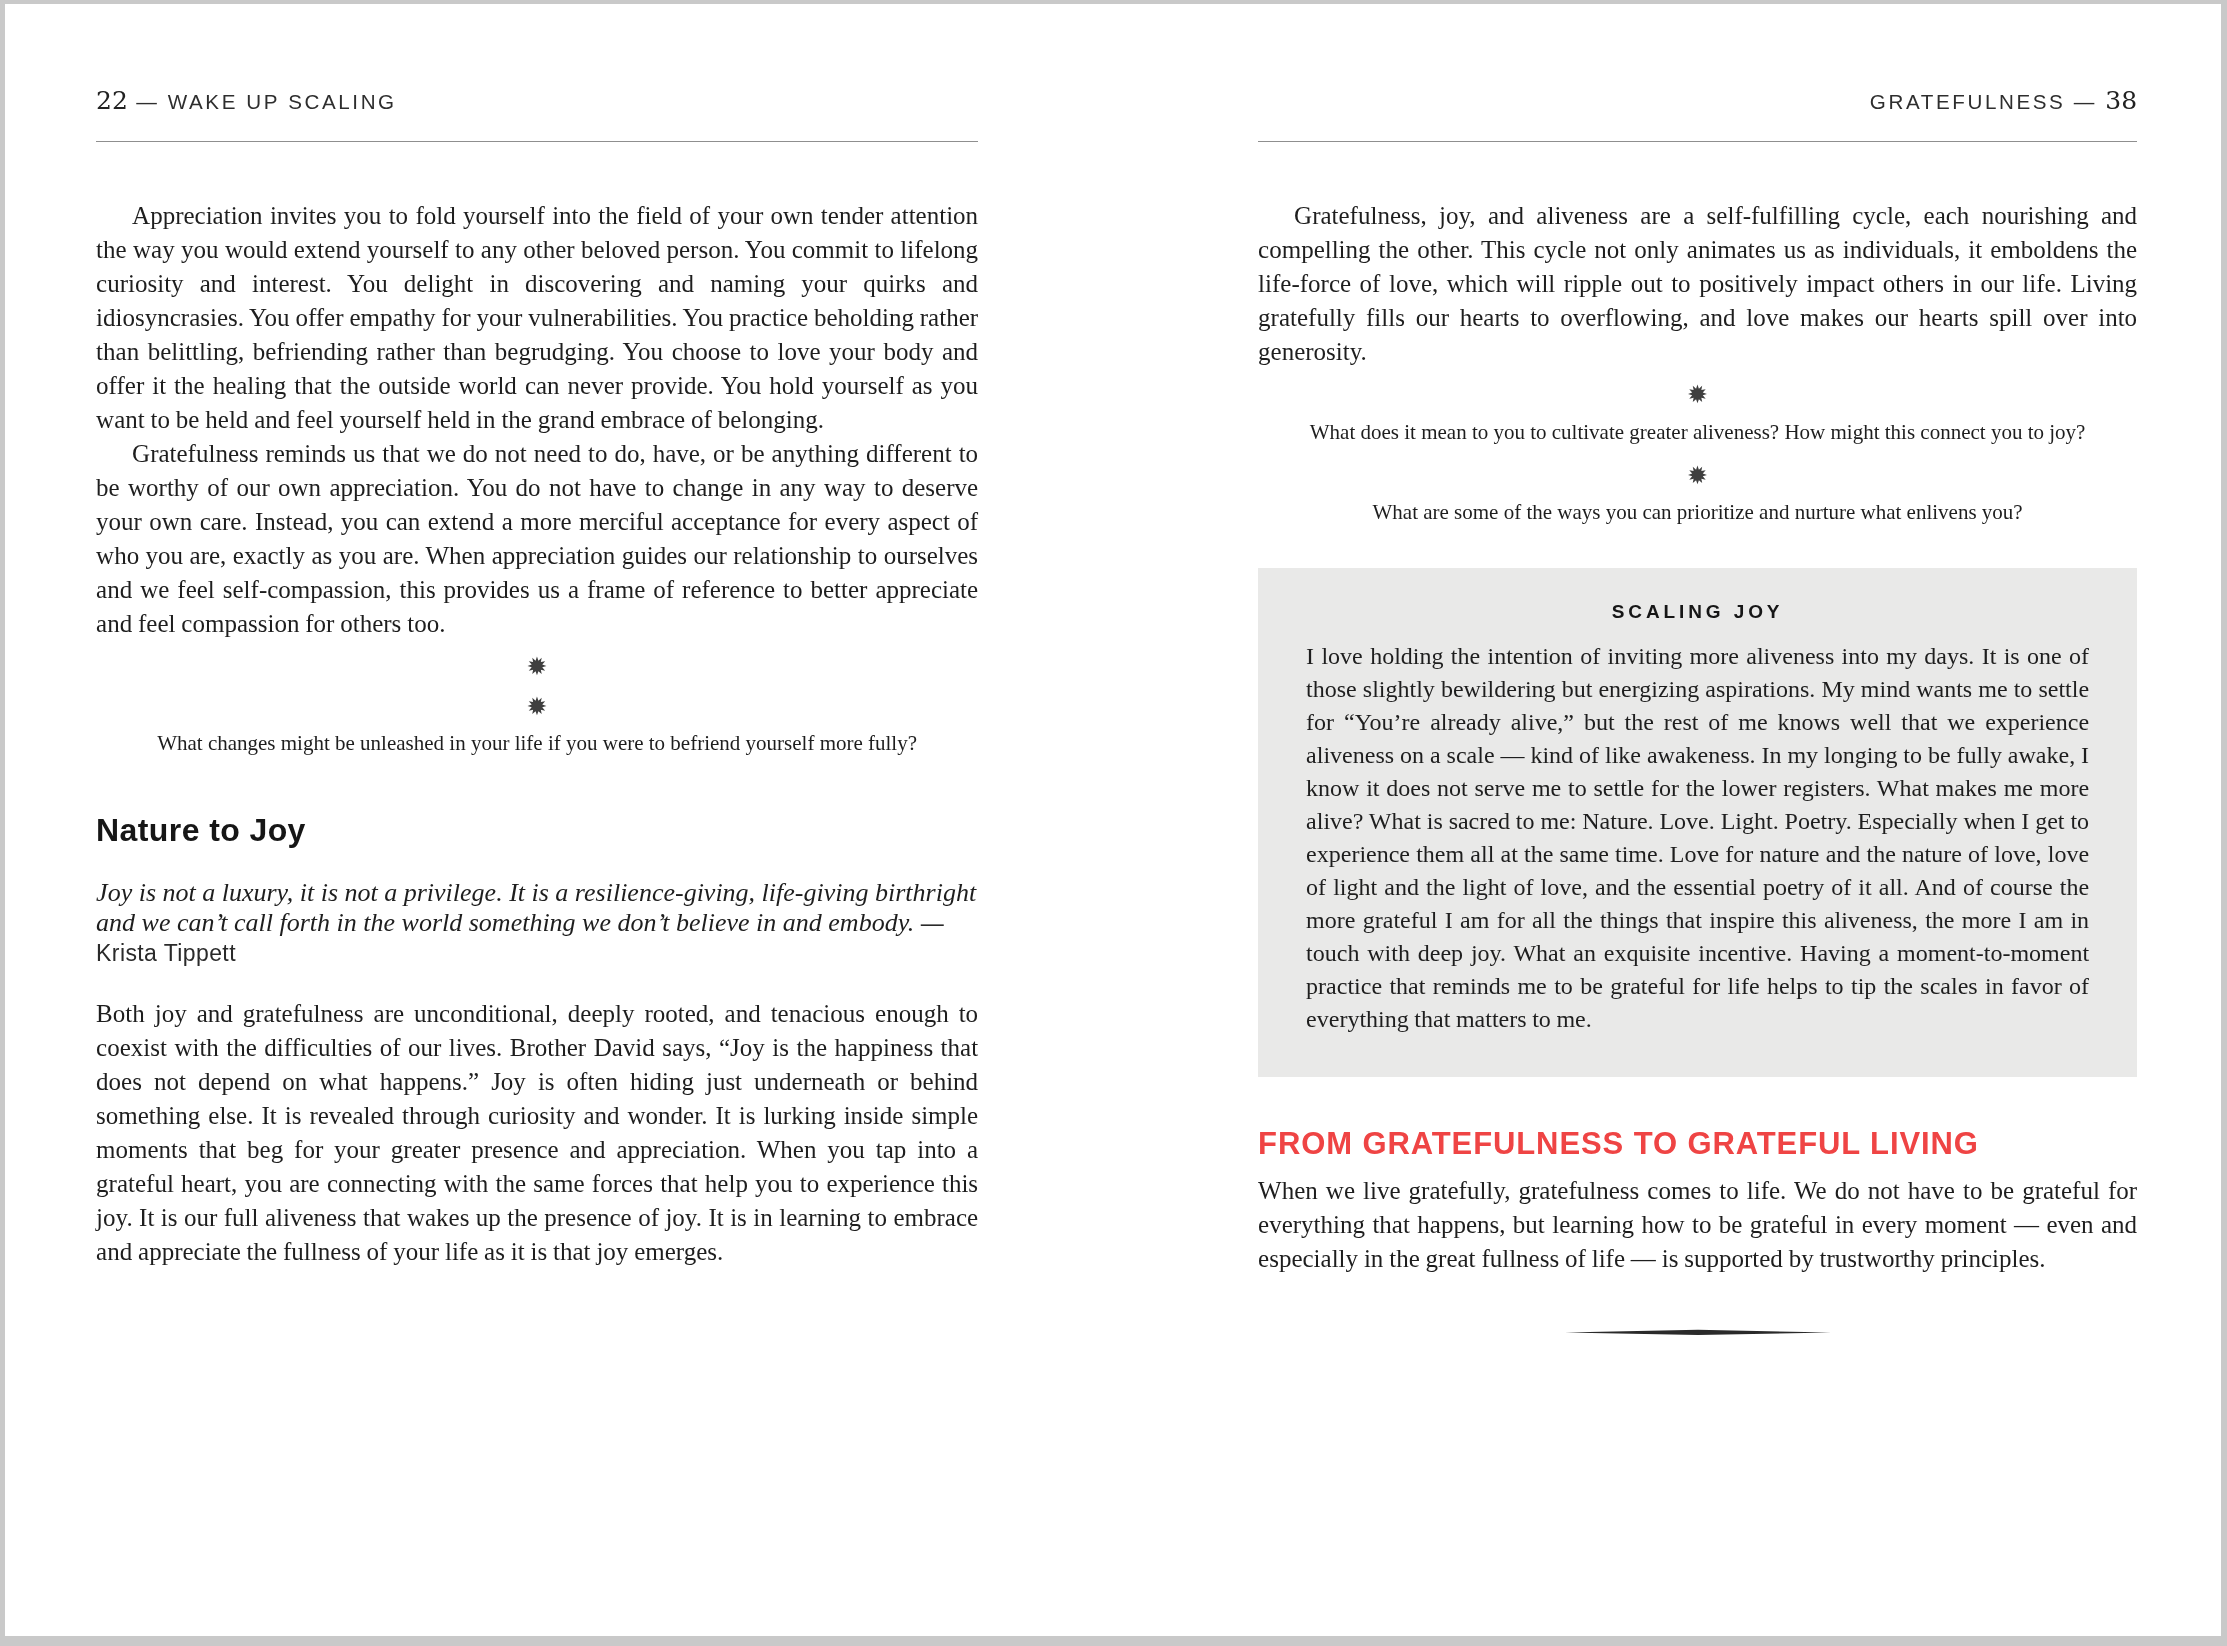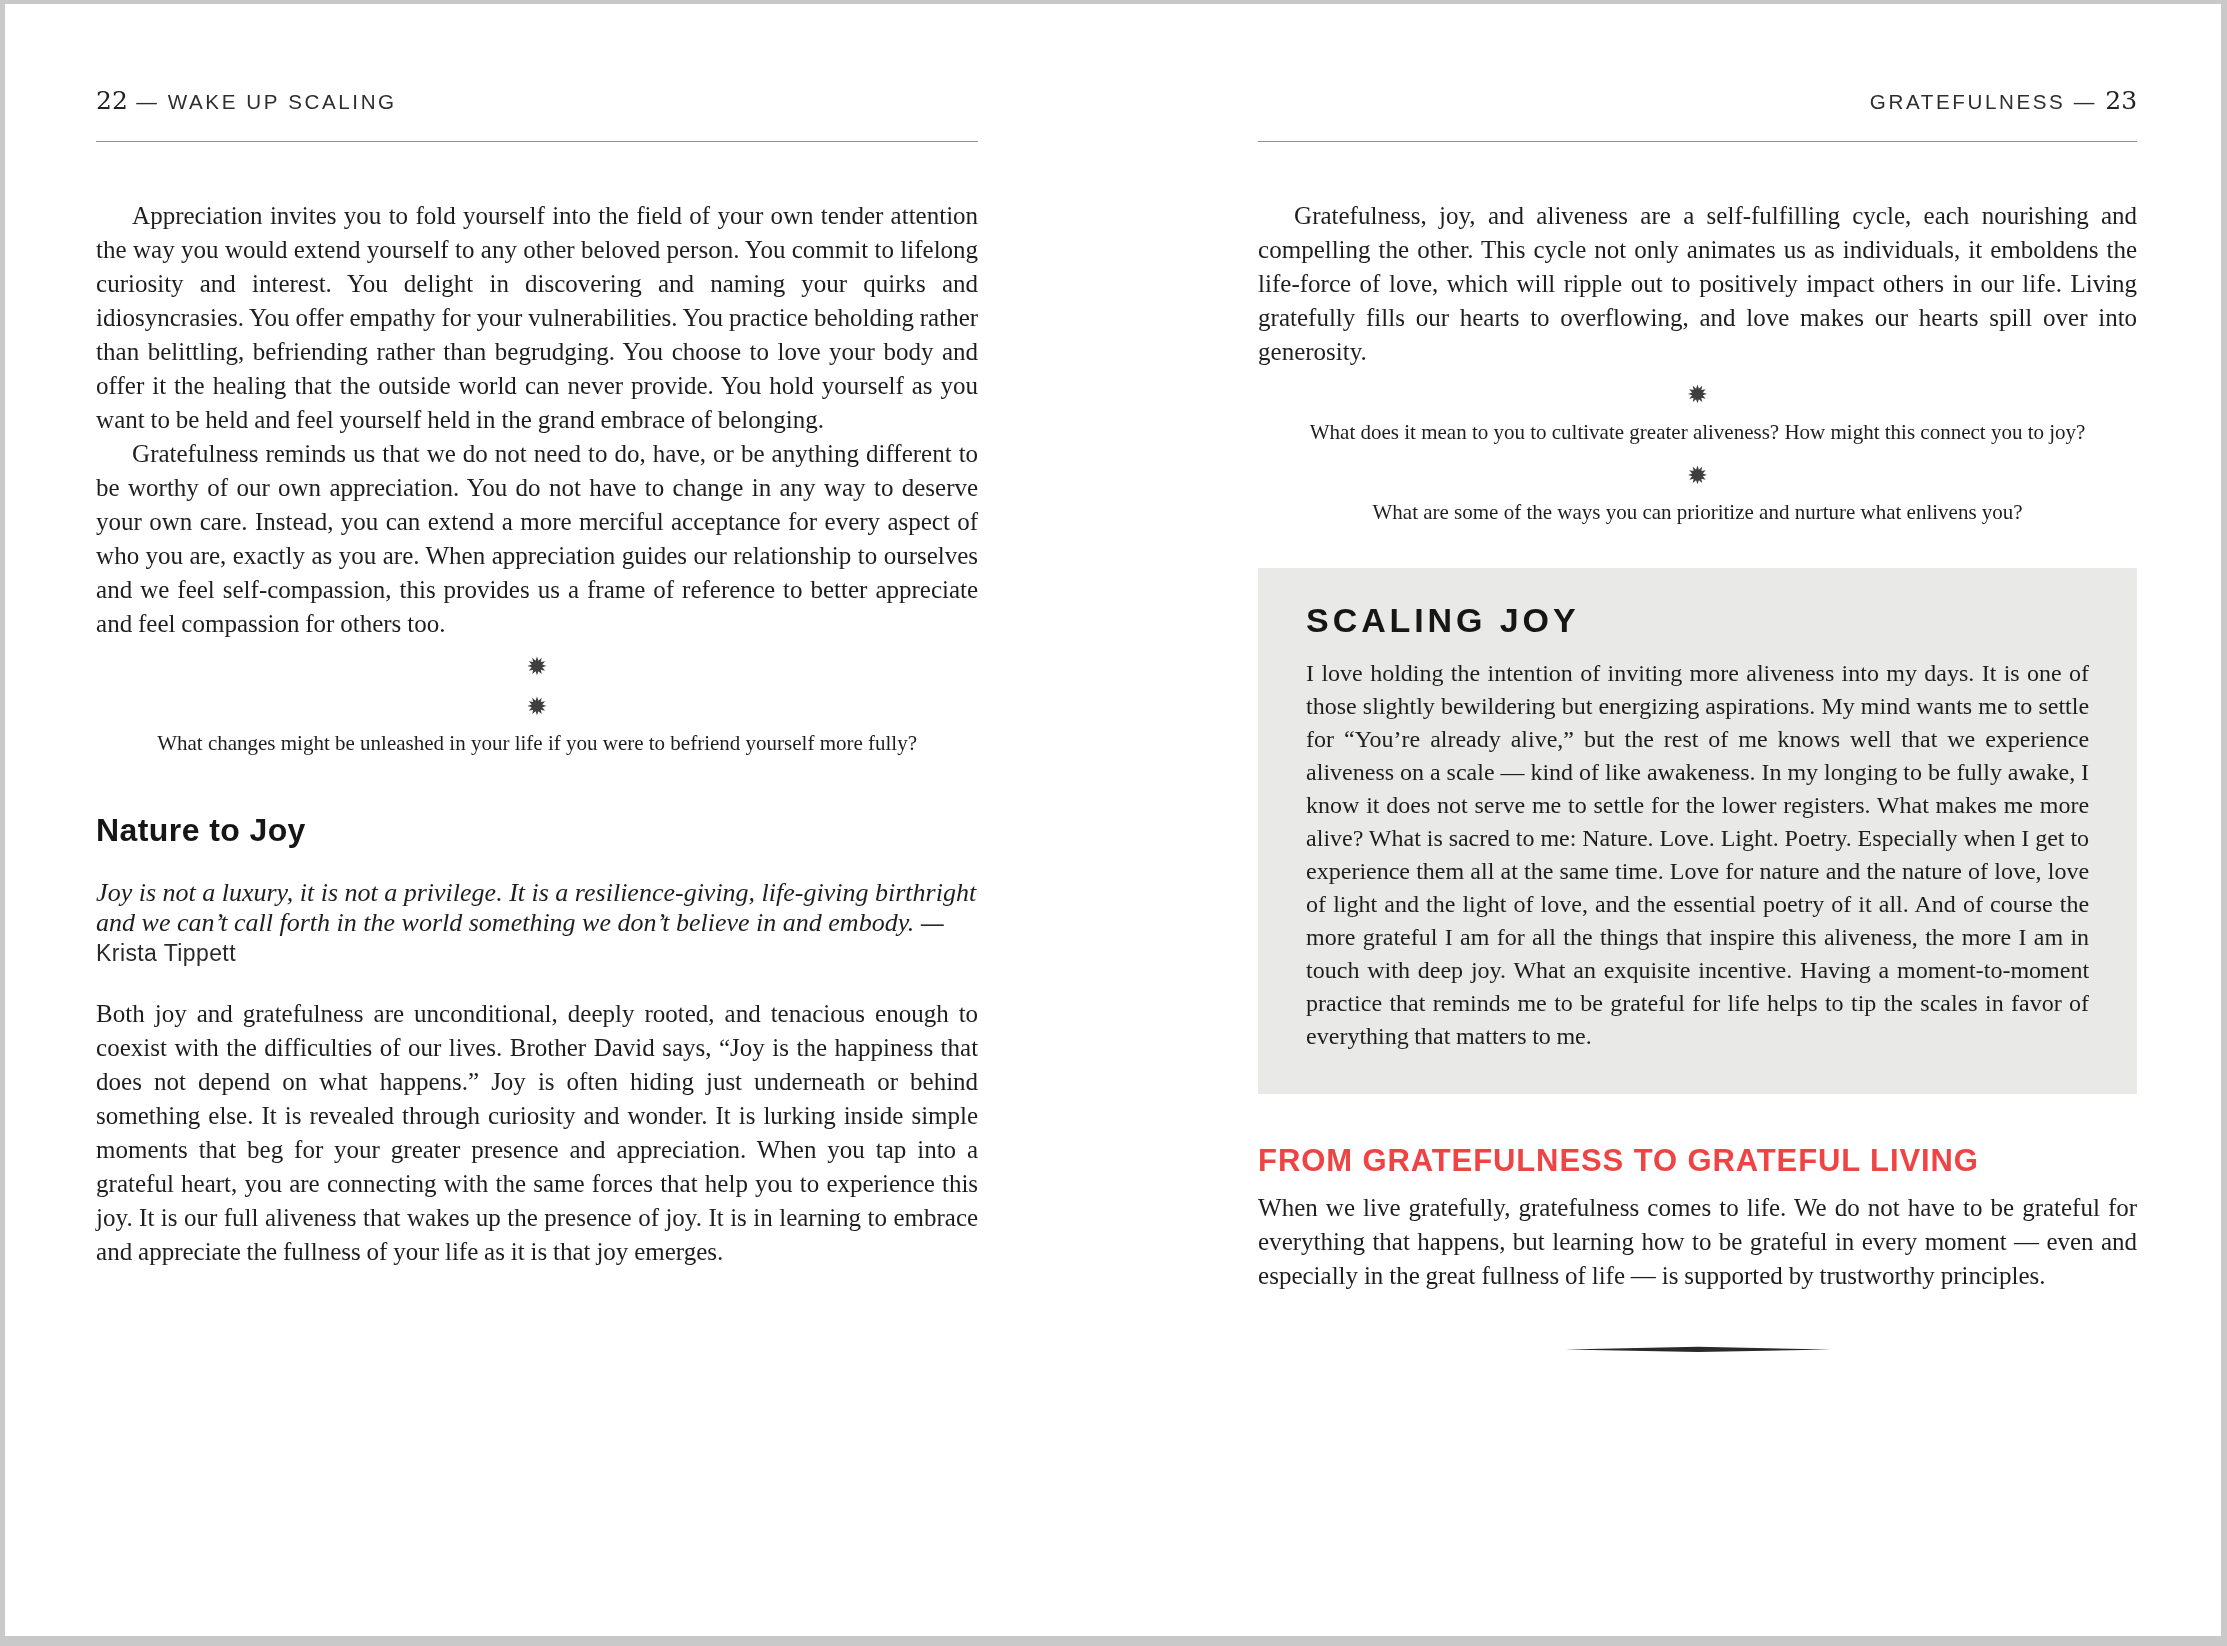--- a/index.html
+++ b/index.html
@@ -105,23 +105,23 @@
   
   .callout {
     margin-top: 38px;
     background: #e9e9e8;
     padding: 33px 48px 41px 48px;
   }
   .callout-title {
     margin: 0;
     font-family: "Liberation Sans", sans-serif;
     font-weight: 700;
-    font-size: 34px;
+    font-size: 19px;
     letter-spacing: 3.9px;
-    text-align: left;
+    text-align: center;
     color: #161616;
   }
   .callout-body {
     margin: 17px 0 0 0;
     font-size: 24px;
     line-height: 33px;
     text-align: justify;
     color: #1e1e1e;
     word-spacing: -0.4px;
   }
@@ -166,21 +166,21 @@
 
       <p class="epigraph"><span>Joy is not a luxury, it is not a privilege. It is a resilience-giving, life-giving birthright and we can’t call forth in the world something we don’t believe in and embody.</span> <span class="attribution">— Krista Tippett</span></p>
 
       <p class="body-copy after-quote">Both joy and gratefulness are unconditional, deeply rooted, and tenacious enough to coexist with the difficulties of our lives. Brother David says, “Joy is the happiness that does not depend on what happens.” Joy is often hiding just underneath or behind something else. It is revealed through curiosity and wonder. It is lurking inside simple moments that beg for your greater presence and appreciation. When you tap into a grateful heart, you are connecting with the same forces that help you to experience this joy. It is our full aliveness that wakes up the presence of joy. It is in learning to embrace and appreciate the fullness of your life as it is that joy emerges.</p>
     </div>
 
     <div class="col col-right">
       <div class="running-header right">
         <span>GRATEFULNESS</span>
         <span class="head-sep">—</span>
-        <span class="folio">23</span>
+        <span class="folio">38</span>
       </div>
 
       <p class="body-copy first indent">Gratefulness, joy, and aliveness are a self-fulfilling cycle, each nourishing and compelling the other. This cycle not only animates us as individuals, it emboldens the life-force of love, which will ripple out to positively impact others in our life. Living gratefully fills our hearts to overflowing, and love makes our hearts spill over into generosity.</p>
 
       <div class="ornament">✹</div>
       <p class="question">What does it mean to you to cultivate greater aliveness? How might this connect you to joy?</p>
       <div class="ornament">✹</div>
       <p class="question">What are some of the ways you can prioritize and nurture what enlivens you?</p>
 
       <div class="callout">

